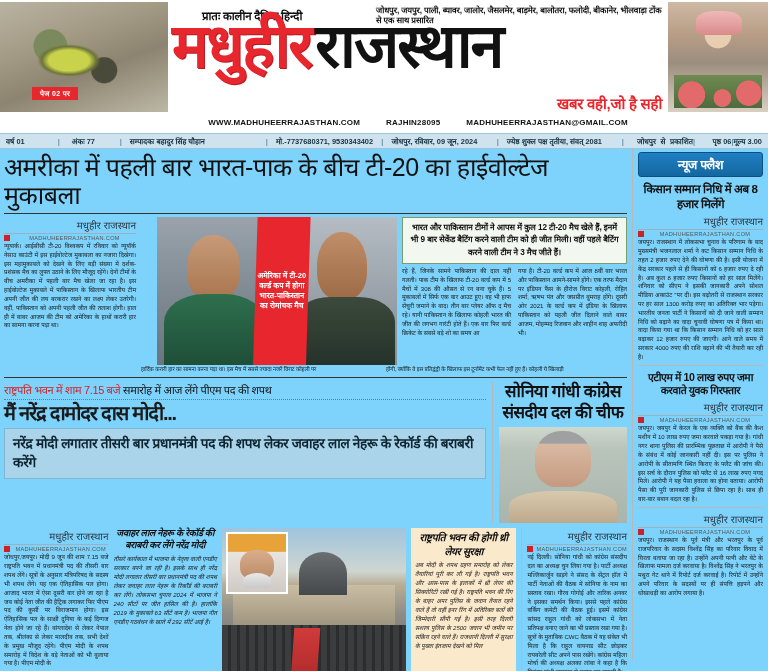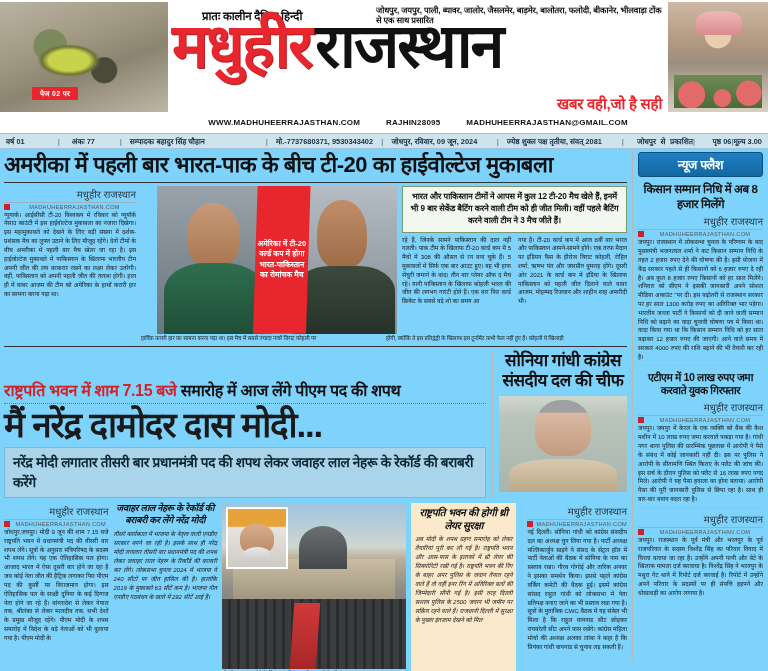--- a/index.html
+++ b/index.html
@@ -102,21 +102,21 @@
   .ib-9{ flex:1; text-align:right; }
 
   
   .body-wrap { position:relative; width:768px; height:512px; }
   .main-col { position:absolute; left:0; top:0; width:632px; height:512px; padding:3px 5px 0 4px; }
   .side-col { position:absolute; left:632px; top:0; width:136px; height:512px;
               border-left:1px solid #b8b8b8; padding:3px 5px 0 5px; }
 
   
   .lead-head {
-    font-size:22px; font-weight:bold; color:#111; letter-spacing:-.5px;
+    font-size:25px; font-weight:normal; color:#111; letter-spacing:-.5px;
     line-height:1.12; padding:1px 0 3px 0; font-family:"Liberation Sans", sans-serif;
   }
   .rule-dark { border-bottom:1.5px solid #333; margin:1px 0 3px 0; }
 
   
   .story1 { display:flex; gap:5px; height:148px; }
   .s1-txt { width:132px; }
   .byline { text-align:right; font-size:10px; font-weight:normal; color:#2d3a46; padding-top:1px;}
   .byline-rule { border-bottom:1px solid #9bb0c0; margin:1px 0; }
   .sq-red { width:6px; height:6px; background:#cf2027; display:inline-block; }
@@ -164,25 +164,25 @@
     border:1px solid #7a9b6d; background:#f2f7ef; padding:4px 6px;
     font-size:8.2px; font-weight:bold; color:#111; line-height:1.5; text-align:center;
     letter-spacing:-.1px;
   }
   .two-col { column-count:2; column-gap:7px; margin-top:3px; }
 
   
   .sec-wrap { display:flex; gap:6px; margin-top:4px; }
   .sec-left { width:482px; }
   .sec-right { flex:1; border-left:1px solid #b8b8b8; padding-left:6px; }
-  .kicker { font-size:16px; font-weight:bold; color:#111; letter-spacing:-.35px;margin-top:28px; }
+  .kicker { font-size:11px; font-weight:normal; color:#111; letter-spacing:-.35px; }
   .kicker .red { color:#d42027; }
   .kicker-rule{ border-bottom:1px dotted #777; margin:2px 0 1px 0; }
   .mega-head {
-    font-size:35px; font-weight:bold; color:#1a1a1a; letter-spacing:-1.2px;
+    font-size:20px; font-weight:bold; color:#1a1a1a; letter-spacing:-1.2px;
     line-height:1.05; padding:2px 0 4px 0;
   }
   .blue-box {
     background:#a9d4ea; border:1px solid #7fb6d4; color:#0d2430;
     font-size:13.6px; font-weight:bold; line-height:1.42; padding:5px 8px;
     letter-spacing:-.3px;
   }
   .sonia-head {
     font-size:17px; font-weight:bold; color:#111; text-align:center;
     line-height:1.22; letter-spacing:-.5px;

